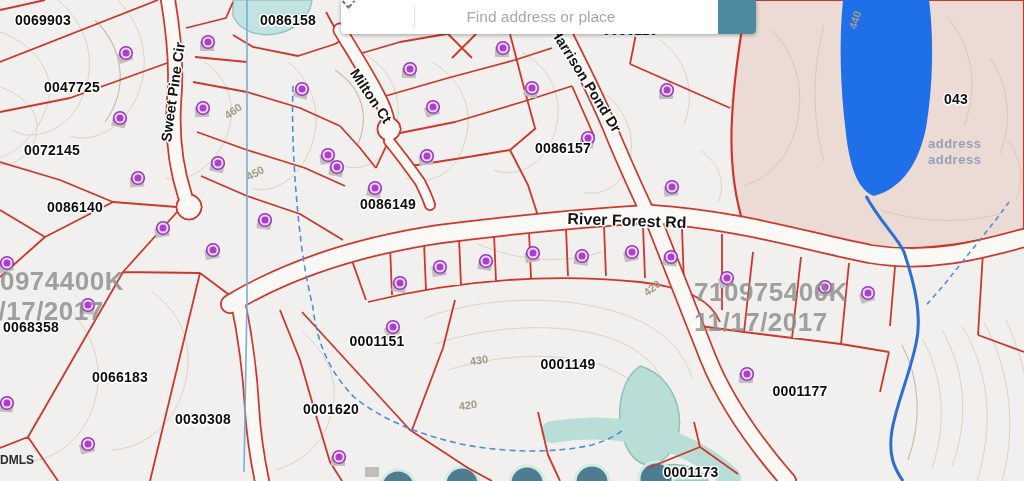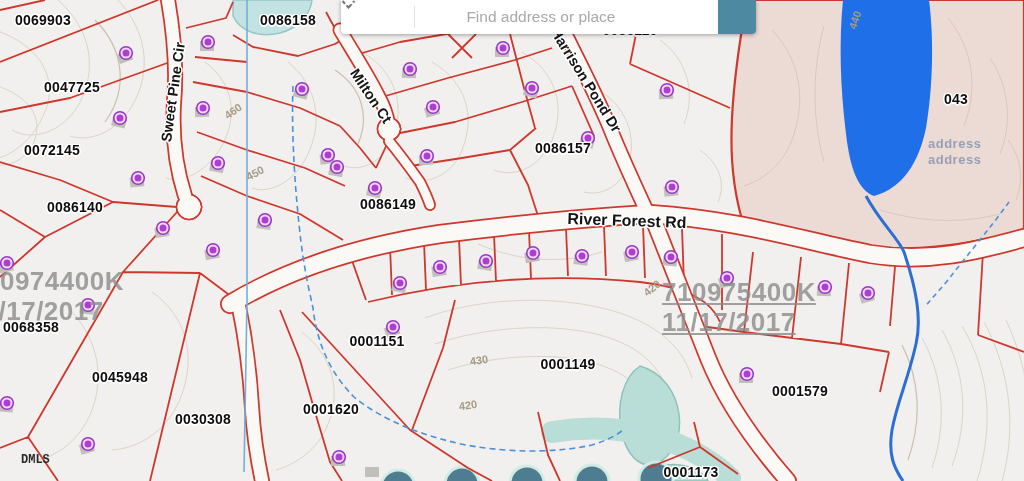--- a/index.html
+++ b/index.html
@@ -210,50 +210,50 @@
       <div class="clabel" style="left: 233px; top: 111px; transform: translate(-50%, -50%) rotate(-35deg);">460</div>
       <div class="clabel" style="left: 255px; top: 173px; transform: translate(-50%, -50%) rotate(-28deg);">450</div>
       <div class="clabel" style="left: 479px; top: 360px; transform: translate(-50%, -50%) rotate(-8deg);">430</div>
       <div class="clabel" style="left: 468px; top: 405px; transform: translate(-50%, -50%) rotate(-8deg);">420</div>
       <div class="clabel" style="left: 652px; top: 288px; transform: translate(-50%, -50%) rotate(-38deg);">420</div>
       <div class="clabel" style="left: 855px; top: 20px; transform: translate(-50%, -50%) rotate(-72deg);">440</div>
       <div class="wmark" style="left: -30px; top: 266px;">
         <div>710974400K</div>
         <div>11/17/2017</div>
       </div>
-      <div class="wmark" style="left: 662px; top: 277px; text-decoration: underline;">
+      <div class="wmark" style="left: 694px; top: 277px;">
         <div>710975400K</div>
         <div>11/17/2017</div>
       </div>
       <div class="slabel halo" style="left: 173px; top: 92px; font-size: 14.5px; transform: translate(-50%, -50%) rotate(-82deg);">Sweet Pine Cir</div>
       <div class="slabel halo" style="left: 371px; top: 96px; font-size: 14.5px; transform: translate(-50%, -50%) rotate(56deg);">Milton Ct</div>
       <div class="slabel halo" style="left: 586px; top: 80px; font-size: 14.5px; transform: translate(-50%, -50%) rotate(58deg);">Harrison Pond Dr</div>
       <div class="slabel halo" style="left: 627px; top: 221px; font-size: 16px; transform: translate(-50%, -50%) rotate(2deg);">River Forest Rd</div>
       <div class="plabel halo" style="left: 43px; top: 20px;">0069903</div>
       <div class="plabel halo" style="left: 288px; top: 20px;">0086158</div>
       <div class="plabel halo" style="left: 630px; top: 30px;">0086116</div>
       <div class="plabel halo" style="left: 72px; top: 87px;">0047725</div>
       <div class="plabel halo" style="left: 52px; top: 150px;">0072145</div>
       <div class="plabel halo" style="left: 75px; top: 207px;">0086140</div>
       <div class="plabel halo" style="left: 563px; top: 148px;">0086157</div>
       <div class="plabel halo" style="left: 388px; top: 204px;">0086149</div>
       <div class="plabel halo" style="left: 956px; top: 99px;">043</div>
       <div class="plabel halo" style="left: 31px; top: 327px;">0068358</div>
-      <div class="plabel halo" style="left: 120px; top: 377px;">0045948</div>
+      <div class="plabel halo" style="left: 120px; top: 377px;">0066183</div>
       <div class="plabel halo" style="left: 203px; top: 419px;">0030308</div>
       <div class="plabel halo" style="left: 377px; top: 341px;">0001151</div>
       <div class="plabel halo" style="left: 568px; top: 364px;">0001149</div>
       <div class="plabel halo" style="left: 331px; top: 409px;">0001620</div>
-      <div class="plabel halo" style="left: 800px; top: 391px;">0001579</div>
+      <div class="plabel halo" style="left: 800px; top: 391px;">0001177</div>
       <div class="plabel halo" style="left: 691px; top: 472px;">0001173</div>
       <div class="school" style="left: 928px; top: 136px;">
         <div>address</div>
         <div>address</div>
       </div>
-      <div class="corner" style="left: 21px; top: 453px; font-family: Liberation Mono, monospace;">DMLS</div>
+      <div class="corner" style="left: 0; top: 453px;">DMLS</div>
     </div>
 
   <div id="searchbar">
     <div id="chev">
       <svg width="15" height="9" viewBox="0 0 15 9">
         <polyline points="1.5,1 7.5,7.5 13.5,1" fill="none" stroke="#757575" stroke-width="2"></polyline>
       </svg>
     </div>
     <div id="sdivider"></div>
     <input id="searchinput" type="text" placeholder="Find address or place" style="">

